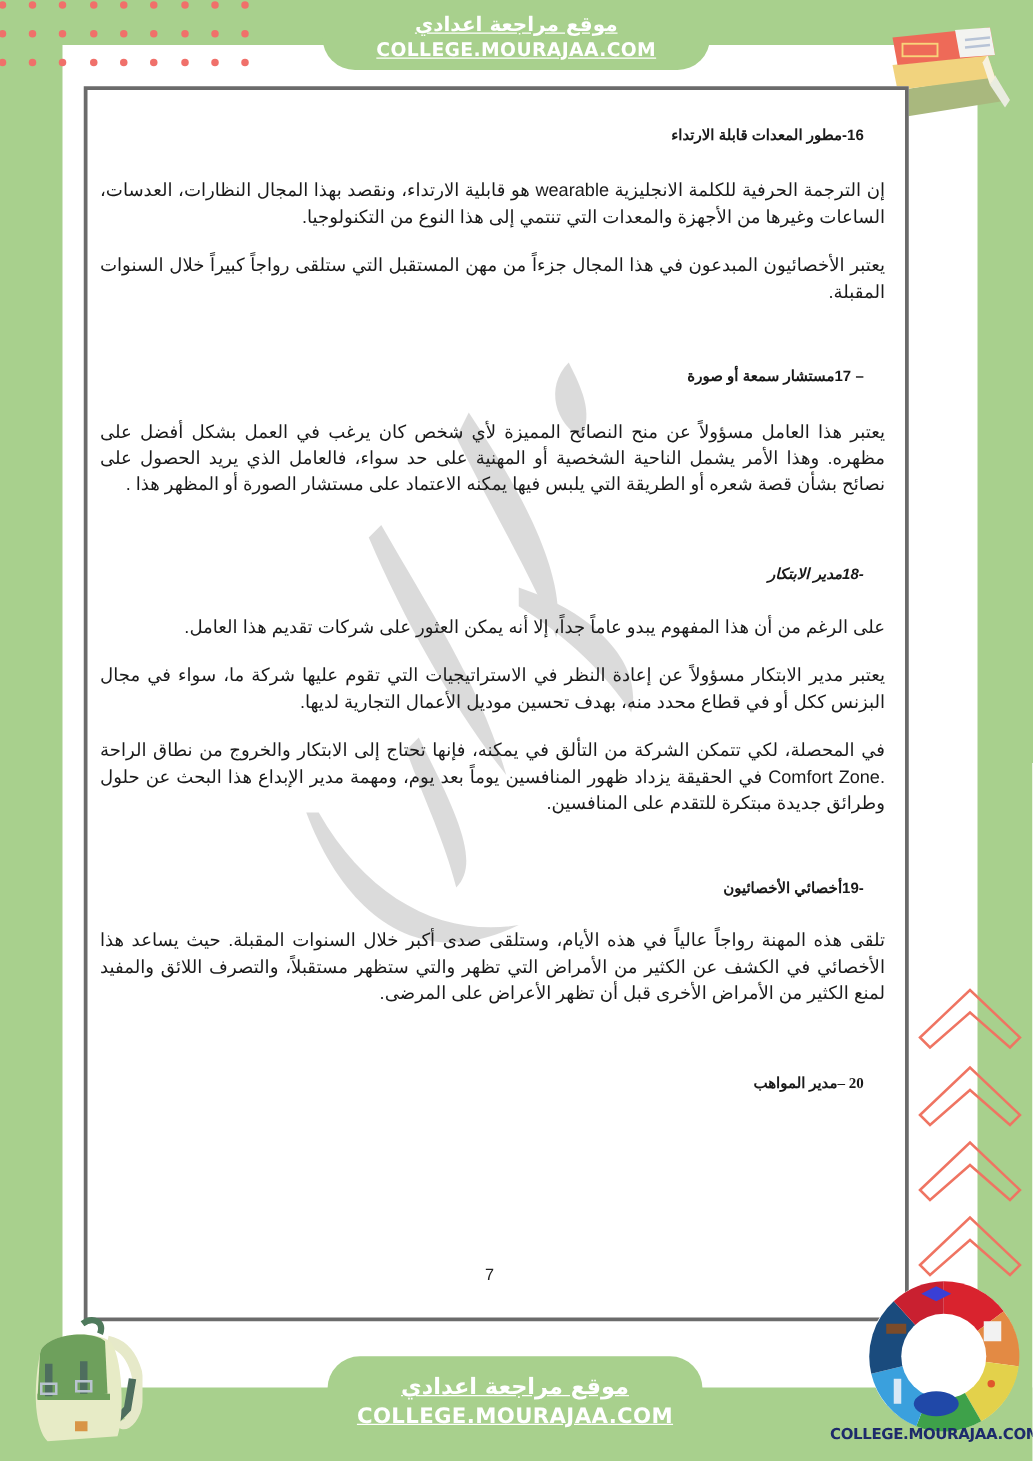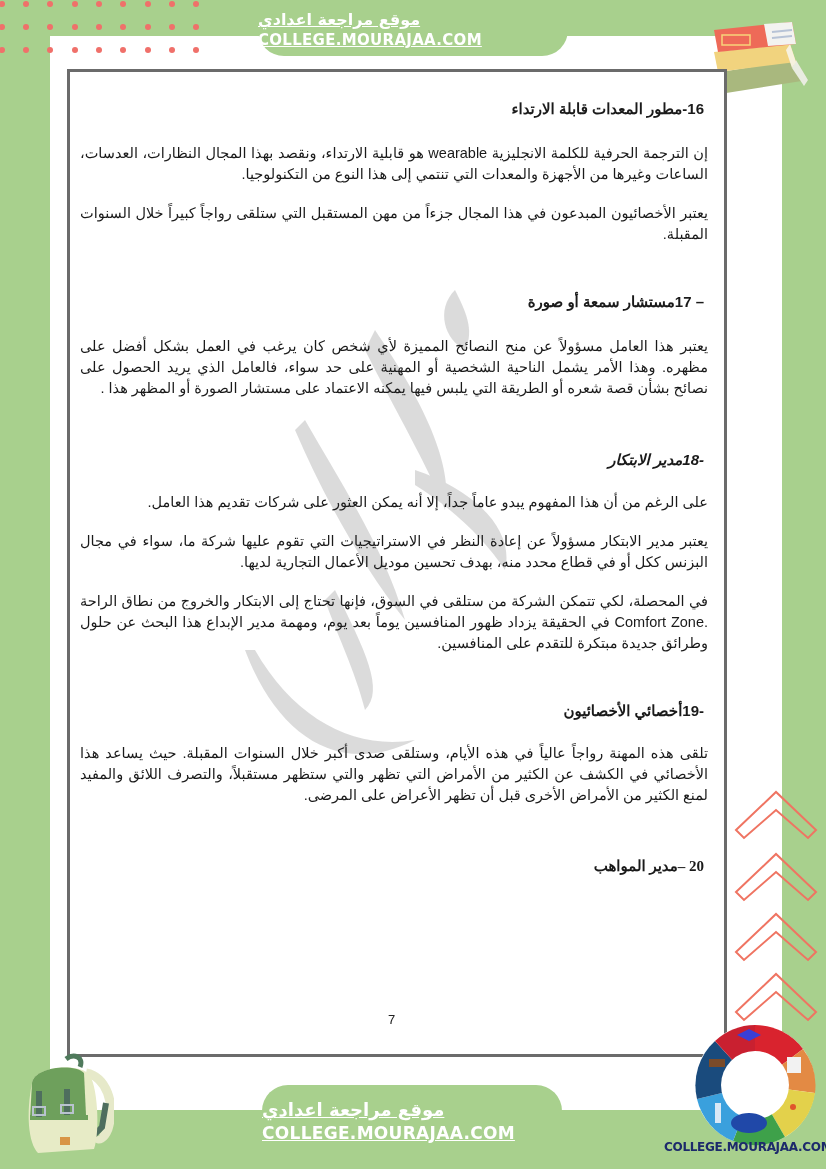--- a/index.html
+++ b/index.html
@@ -5,21 +5,21 @@
     html, body { margin: 0; padding: 0; }
     body {
       width: 826px; height: 1169px; position: relative; overflow: hidden;
       background: #ffffff;
       font-family: "Liberation Serif", serif;
     }
     .bg-green { position: absolute; background: #a8d08d; }
     .dots { position: absolute; left: 0; top: 0; width: 220px; height: 60px; }
     .dot { position: absolute; width: 6px; height: 6px; border-radius: 50%; background: #f0706a; }
     .banner {
-      position: absolute; background: #a8d08d; color: #fff; 
+      position: absolute; background: #a8d08d; color: #fff; text-align: center;
       font-family: "DejaVu Sans", sans-serif; font-weight: bold;
       border-radius: 26px 26px 0 0;
     }
     .banner.top { left: 258px; top: 0; width: 310px; height: 56px; border-radius: 0 0 26px 26px; }
     .banner.bottom { left: 262px; top: 1085px; width: 300px; height: 84px; }
     .banner .ar { display:block; text-decoration: underline; font-size: 16px; line-height: 20px; }
     .banner .en { display:block; text-decoration: underline; font-size: 15px; line-height: 20px; letter-spacing: 0.3px; }
     .banner.top .ar { padding-top: 10px; }
     .banner.bottom .ar { padding-top: 14px; font-size: 18px; line-height: 22px; }
     .banner.bottom .en { font-size: 17px; line-height: 24px; }
@@ -28,21 +28,21 @@
       position: absolute; left: 67px; top: 69px; width: 660px; height: 988px;
       border-left: 3px solid #6b6b6b; border-top: 3px solid #6b6b6b;
       border-right: 3px solid #6b6b6b; border-bottom: 3px solid #6b6b6b;
       background: #fff; box-sizing: border-box;
     }
     .content {
       position: absolute; left: 80px; top: 90px; width: 628px;
       direction: rtl; text-align: justify; color: #1a1a1a;
       font-family: "Liberation Sans", sans-serif; font-size: 14.5px; line-height: 21px;
     }
-    .heading { font-weight: bold; font-size: 15px; margin: 4px; }
+    .heading { font-weight: bold; font-size: 12px; margin: 17px; }
     .para { margin: 0; }
     .watermark {
       position: absolute; left: 215px; top: 270px; width: 380px; height: 520px;
       opacity: 0.35; pointer-events: none;
     }
     .page-number {
       position: absolute; left: 388px; top: 1012px; font-family: "Liberation Sans", sans-serif;
       font-size: 13px; color: #222;
     }
     .chevrons { position: absolute; left: 728px; top: 790px; width: 96px; height: 250px; }
@@ -128,21 +128,21 @@
     <p class="para" style="margin-top:18px;">يعتبر الأخصائيون المبدعون في هذا المجال جزءاً من مهن المستقبل التي ستلقى رواجاً كبيراً خلال السنوات المقبلة.</p>
   </section>
   <section>
     <p class="heading" style="margin-top:46px;">– 17مستشار سمعة أو صورة</p>
     <p class="para" style="margin-top:24px;">يعتبر هذا العامل مسؤولاً عن منح النصائح المميزة لأي شخص كان يرغب في العمل بشكل أفضل على مظهره. وهذا الأمر يشمل الناحية الشخصية أو المهنية على حد سواء، فالعامل الذي يريد الحصول على نصائح بشأن قصة شعره أو الطريقة التي يلبس فيها يمكنه الاعتماد على مستشار الصورة أو المظهر هذا .</p>
   </section>
   <section>
     <p class="heading" style="margin-top:50px;font-style:italic;">-18مدير الابتكار</p>
     <p class="para" style="margin-top:22px;">على الرغم من أن هذا المفهوم يبدو عاماً جداً، إلا أنه يمكن العثور على شركات تقديم هذا العامل.</p>
     <p class="para" style="margin-top:18px;">يعتبر مدير الابتكار مسؤولاً عن إعادة النظر في الاستراتيجيات التي تقوم عليها شركة ما، سواء في مجال البزنس ككل أو في قطاع محدد منه، بهدف تحسين موديل الأعمال التجارية لديها.</p>
-    <p class="para" style="margin-top:18px;">في المحصلة، لكي تتمكن الشركة من ستلقى في السوق، فإنها تحتاج إلى الابتكار والخروج من نطاق الراحة .Comfort Zone في الحقيقة يزداد ظهور المنافسين يوماً بعد يوم، ومهمة مدير الإبداع هذا البحث عن حلول وطرائق جديدة مبتكرة للتقدم على المنافسين.</p>
+    <p class="para" style="margin-top:18px;">في المحصلة، لكي تتمكن الشركة من التألق في يمكنه، فإنها تحتاج إلى الابتكار والخروج من نطاق الراحة .Comfort Zone في الحقيقة يزداد ظهور المنافسين يوماً بعد يوم، ومهمة مدير الإبداع هذا البحث عن حلول وطرائق جديدة مبتكرة للتقدم على المنافسين.</p>
   </section>
   <section>
     <p class="heading" style="margin-top:46px;">-19أخصائي الأخصائيون</p>
     <p class="para" style="margin-top:22px;">تلقى هذه المهنة رواجاً عالياً في هذه الأيام، وستلقى صدى أكبر خلال السنوات المقبلة. حيث يساعد هذا الأخصائي في الكشف عن الكثير من الأمراض التي تظهر والتي ستظهر مستقبلاً، والتصرف اللائق والمفيد لمنع الكثير من الأمراض الأخرى قبل أن تظهر الأعراض على المرضى.</p>
   </section>
   <section>
     <p class="heading" style="margin-top:50px;font-family:Liberation Serif, serif;">20 –مدير المواهب</p>
   </section>
 </div>
 

